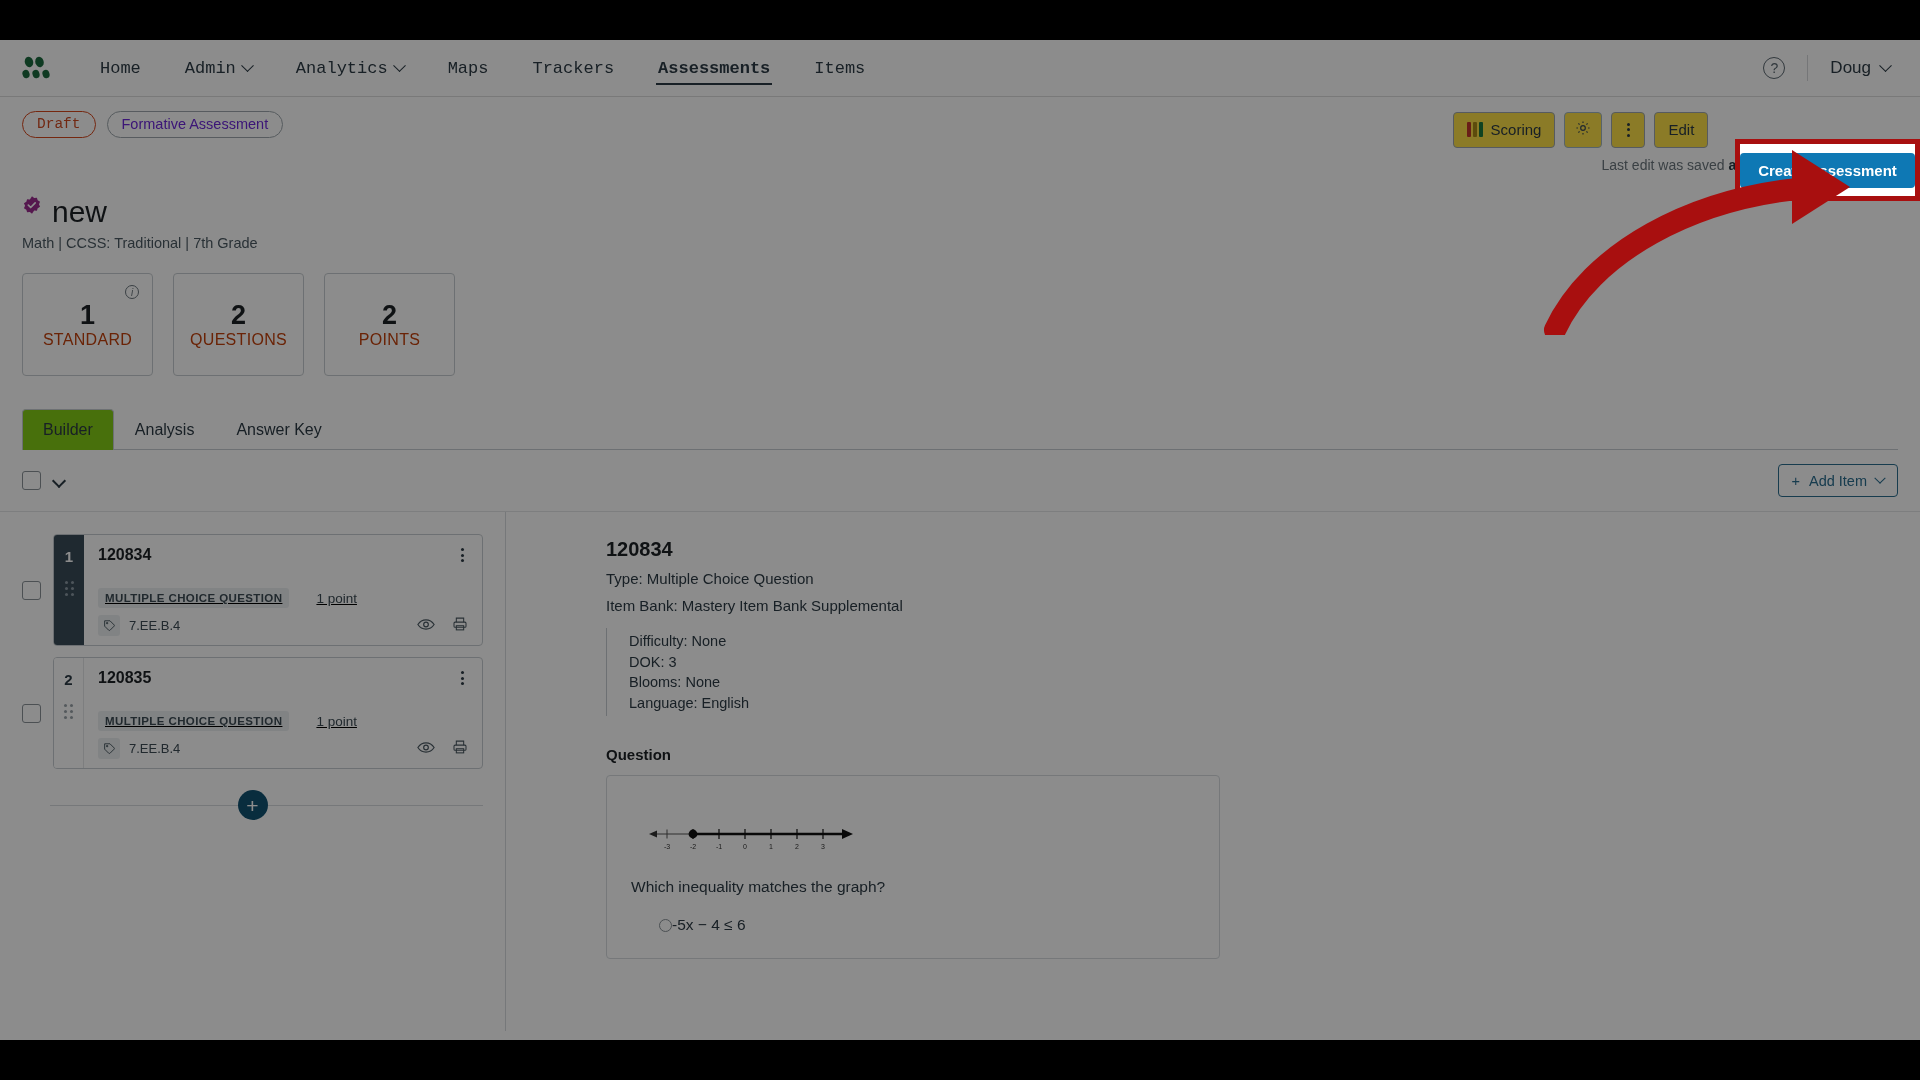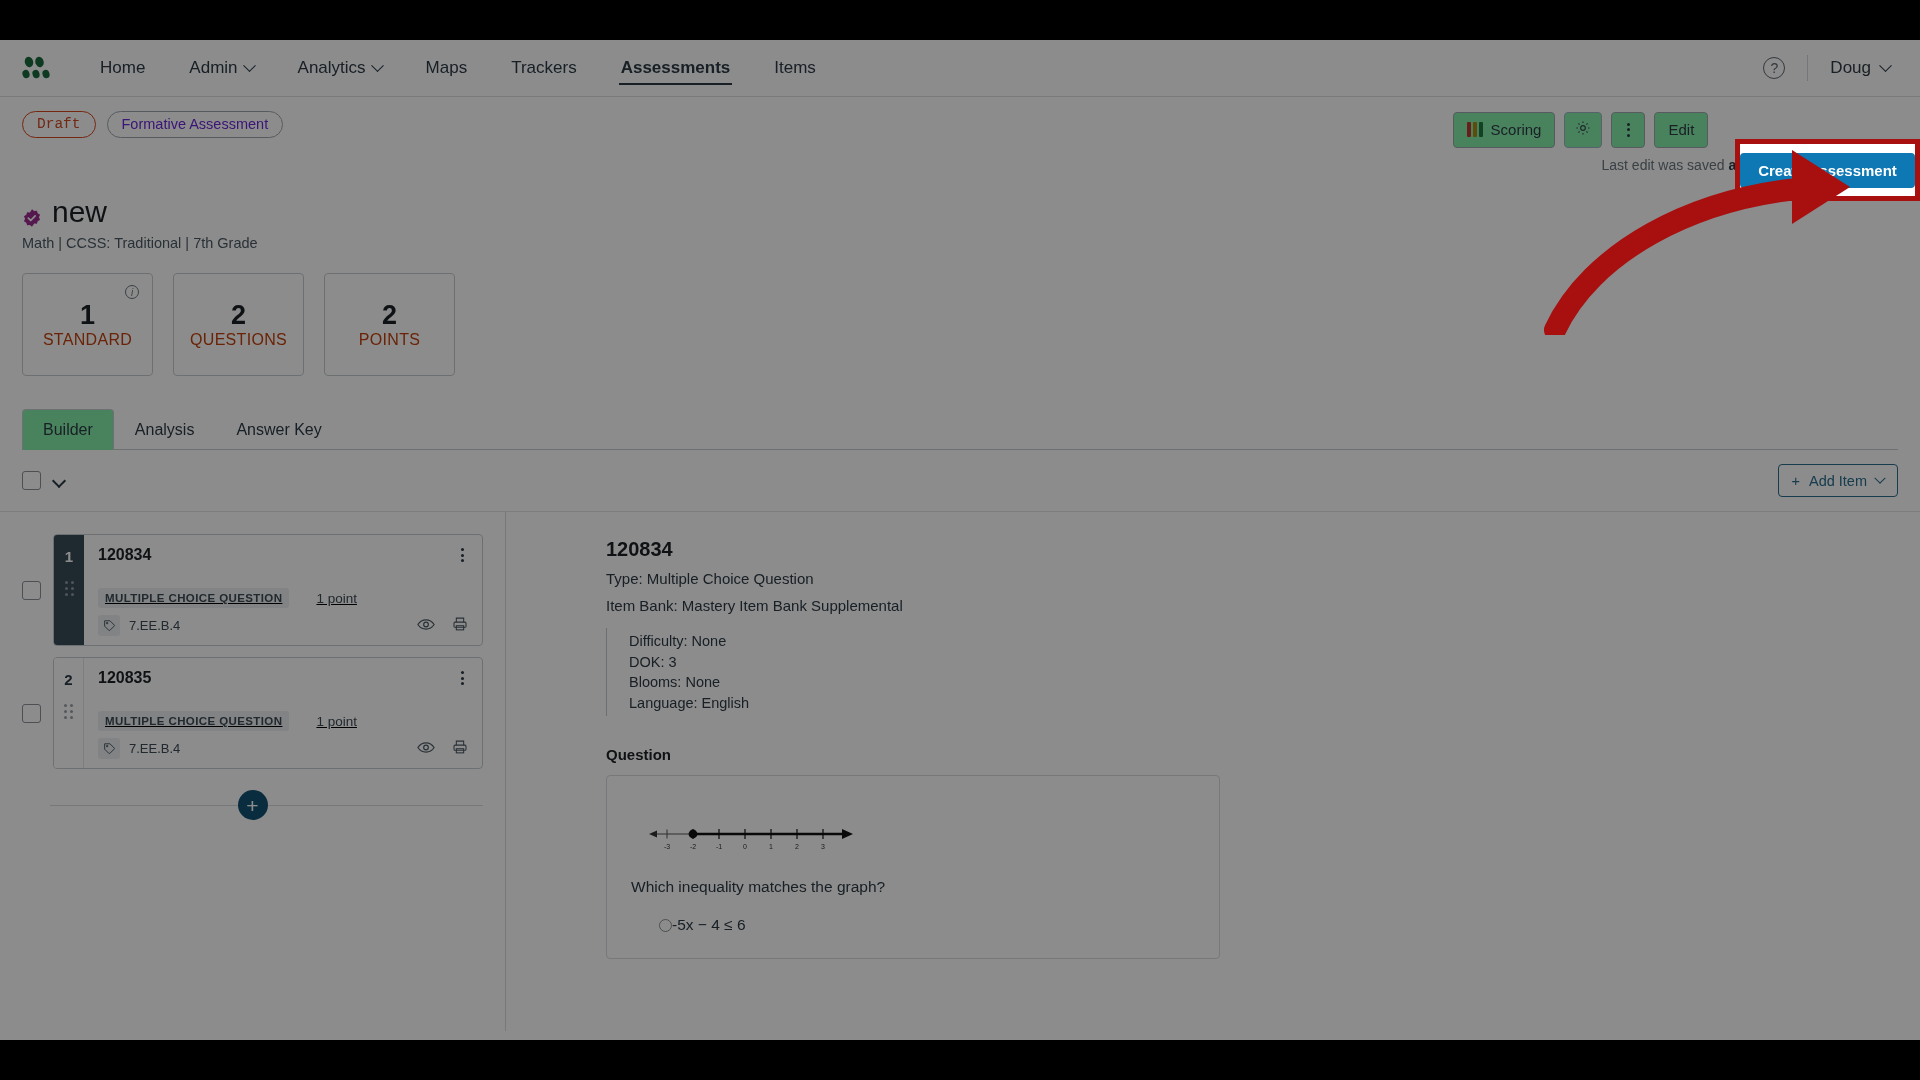--- a/index.html
+++ b/index.html
@@ -29,21 +29,21 @@
   .topnav {
     position: relative;
     height: 57px;
     background: #fff;
     border-bottom: 1px solid #dddddd;
     display: flex;
     align-items: center;
     padding: 0 22px;
   }
   .logo { width: 34px; height: 28px; margin-right: 22px; flex: none; }
-  .navlinks { display: flex; align-items: center; gap: 0px; height: 100%; }
+  .navlinks { display: flex; align-items: center; gap: 0px; height: 100%; font-family: Liberation Mono, monospace; }
   .navlink {
     font-size: 17px; color: #2d3b45;
     padding: 0 22px; height: 100%;
     display: flex; align-items: center; gap: 7px;
     cursor: pointer; position: relative;
     white-space: nowrap;
   }
   .navlink.active { font-weight: bold; text-align: center; }
   .navlink.active::after {
     content: ""; position: absolute;
@@ -75,21 +75,21 @@
     border-radius: 999px; padding: 5px 14px;
     font-size: 14.5px; line-height: 1;
     border: 1px solid #9ea7ad; color: #6d28d9;
     white-space: nowrap;
   }
   .badge.draft { border-color: #d5471d; color: #cf4a22; font-family: Liberation Mono, monospace; }
 
   .actions { margin-left: auto; display: flex; flex-direction: column; align-items: flex-end; }
   .actions-row { display: flex; align-items: center; gap: 0; }
   .btn {
-    height: 36px; border: 1px solid #9ea7ad; background: #86efac;
+    height: 36px; border: 1px solid #9ea7ad; background: #fde047;
     border-radius: 4px; display: flex; align-items: center; justify-content: center;
     gap: 8px; padding: 0 13px; font-size: 15px; color: #2d3b45; cursor: pointer;
     white-space: nowrap;
   }
   .btn + .btn { margin-left: 9px; }
   .scoring-bars { display: flex; gap: 2px; align-items: flex-end; }
   .scoring-bars i { display: block; width: 4px; height: 15px; border-radius: 1px; }
   .gear-btn { width: 38px; padding: 0; border-color: #9fb4c4; }
   .kebab-btn { width: 34px; padding: 0; letter-spacing: 0; }
   .kebab-dots { display:flex; flex-direction: column; gap: 2.5px; align-items:center;}
@@ -106,21 +106,21 @@
     position: absolute;
     border: 5px solid #a80f0f;
     background: #fff;
     z-index: 70;
     display: flex; align-items: center; justify-content: center;
   }
   .arrow-svg { position: absolute; z-index: 71; pointer-events: none; }
 
   
   .titleblock { padding: 22px 22px 0 22px; }
-  .title-row { display: flex; align-items: flex-end; gap: 10px; }
+  .title-row { display: flex; align-items: flex-start; gap: 10px; }
   .verified { width: 20px; height: 20px; flex: none; }
   .title { font-size: 30px; color: #1d2125; font-weight: normal; line-height: 1.1; }
   .subtitle { margin-top: 7px; font-size: 14.5px; color: #4c5a63; }
 
   
   .stats { display: flex; gap: 20px; padding: 22px 22px 0 22px; }
   .stat {
     width: 131px; height: 103px; border: 1px solid #c7cdd1; border-radius: 4px;
     display: flex; flex-direction: column; align-items: center; justify-content: center;
     position: relative; background: #fff;
@@ -134,21 +134,21 @@
     display: flex; align-items: center; justify-content: center; cursor: pointer;
   }
 
   
   .tabs { margin: 32px 22px 0 22px; display: flex; border-bottom: 1px solid #c7cdd1; }
   .tab {
     padding: 11px 20px; font-size: 16px; color: #2d3b45; cursor: pointer;
     border: 1px solid transparent; border-bottom: none; position: relative; top: 1px;
   }
   .tab.active {
-    background: #86efac; border-color: #c7cdd1; border-radius: 4px 4px 0 0;
+    background: #84cc16; border-color: #c7cdd1; border-radius: 4px 4px 0 0;
     color: #2d3b45;
   }
 
   
   .toolrow { display: flex; align-items: center; padding: 14px 22px 0 22px; }
   .checkbox {
     width: 19px; height: 19px; border: 1.5px solid #8a9298; border-radius: 3px;
     background: #fff; cursor: pointer;
   }
   .chev-down {

